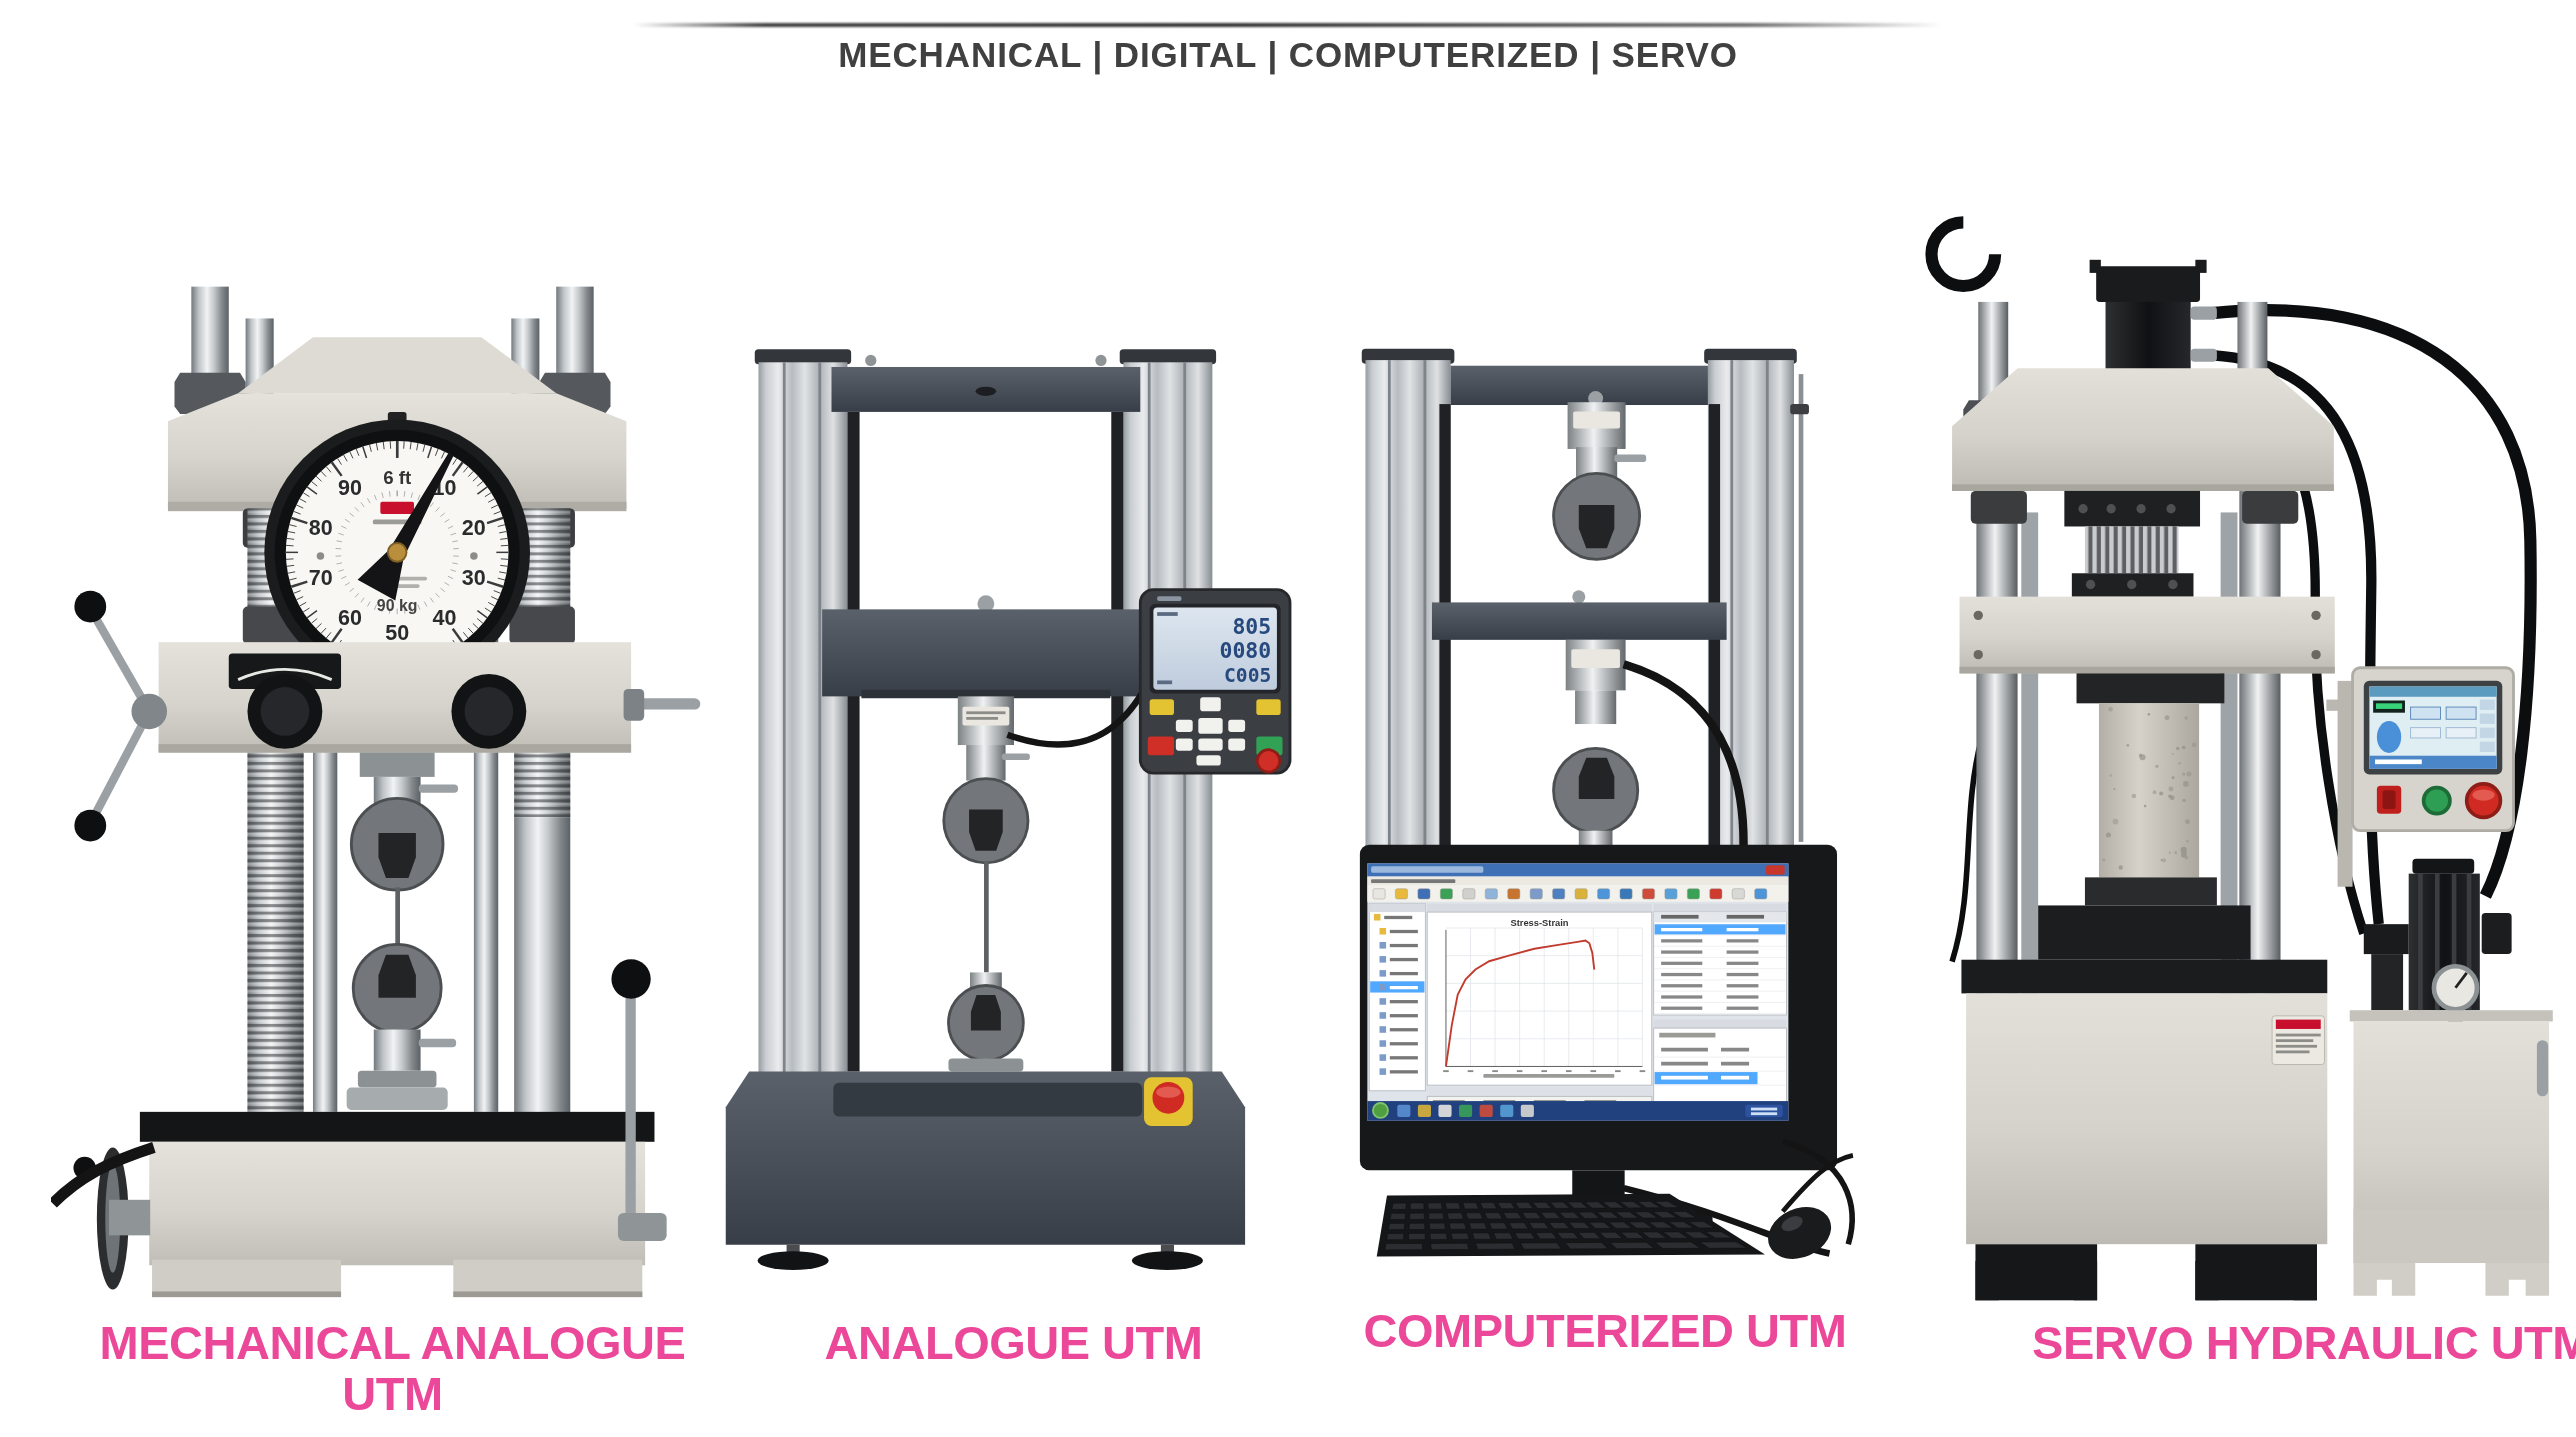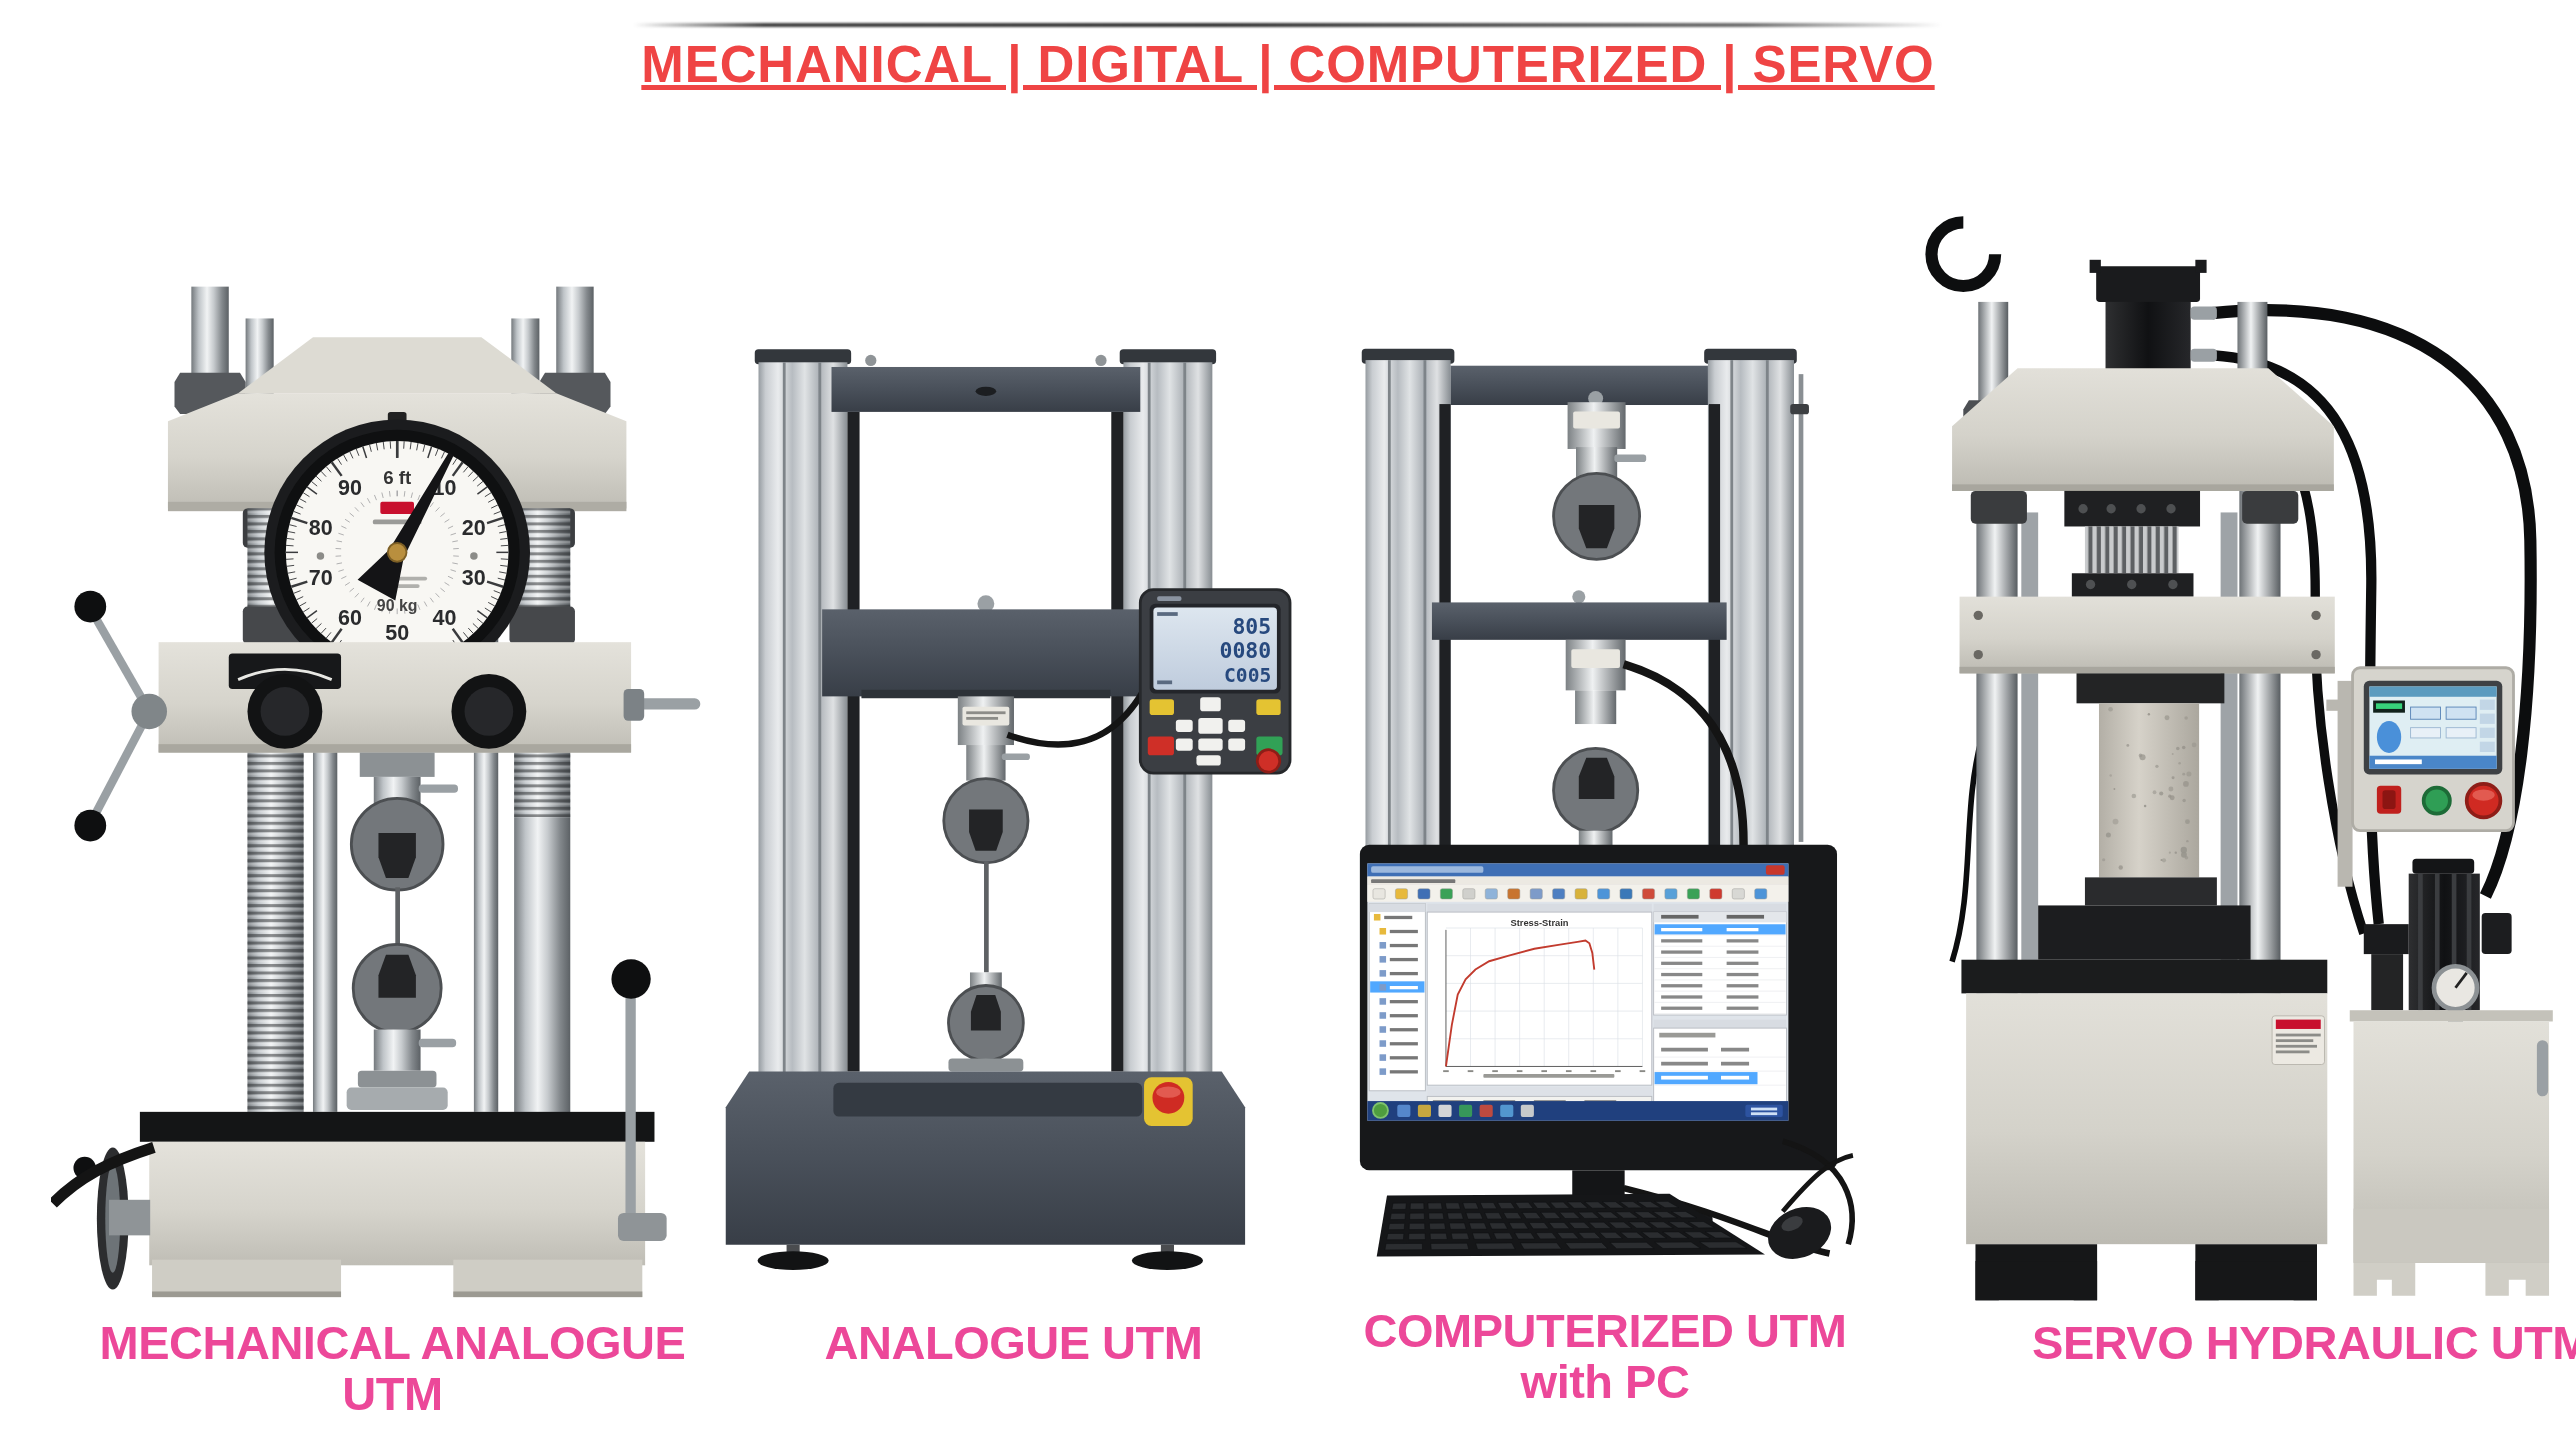--- a/index.html
+++ b/index.html
@@ -2,21 +2,21 @@
 <html style="font-size:15px"><head>
 <meta charset="utf-8">
 <style>
   html,body{margin:0;padding:0;background:#ffffff;}
   .page{position:relative;width:2576px;height:1438px;background:#ffffff;overflow:hidden;
         font-family:"Liberation Sans",sans-serif;color:#101010;}
   .hdr{position:absolute;left:0;top:17px;width:2576px;text-align:center;}
   .hdr-title{font-size:90px;font-weight:700;letter-spacing:-0.9px;color:#121212;line-height:1.0;}
   .hdr-divider{margin:5.6px auto 7.5px auto;width:1310px;height:4.7px;border-radius:2.8px;filter:blur(0.9px);
     background:linear-gradient(to right,rgba(60,60,60,0),rgba(45,45,45,.9) 10%,#343434 45%,rgba(60,60,60,.75) 85%,rgba(60,60,60,0));}
-  .hdr-sub{font-size:51px;font-weight:600;letter-spacing:0.9px;color:#ef4444;text-decoration:underline;}
+  .hdr-sub{font-size:35px;font-weight:600;letter-spacing:0.9px;color:#404040;}
   .machine{position:absolute;}
   .mlabel{position:absolute;text-align:center;font-size:47px;font-weight:700;letter-spacing:-0.5px;color:#ec4899;line-height:1.08;}
   svg text{font-family:"Liberation Sans",sans-serif;}
   .seg{font-family:"DejaVu Sans Mono",monospace;font-weight:700;}
 </style>
 </head>
 <body>
 
 <div class="page">
 
@@ -965,17 +965,16 @@
       <polygon points="459,1122 525,1122 525,1157 500,1157 500,1140 484,1140 484,1157 459,1157" fill="#d0cec6"></polygon>
       <polygon points="600,1122 668,1122 668,1157 643,1157 643,1140 625,1140 625,1157 600,1157" fill="#d0cec6"></polygon>
       <rect x="459" y="1064" width="209" height="58" fill="#cac8c0"></rect>
     </g>
   </svg>
 
   <div class="mlabel" style="left:51px;top:1318px;width:683px">MECHANICAL ANALOGUE UTM</div>
   <div class="mlabel" style="left:721px;top:1318px;width:585px">ANALOGUE UTM</div>
   <div class="mlabel" style="left:1343px;top:1306px;width:524px">
     <div>COMPUTERIZED UTM</div>
-    <div>with PC</div>
   </div>
   <div class="mlabel" style="left:1984px;top:1318px;width:655px">SERVO HYDRAULIC UTM</div>
 </div>
 
 
 </body></html>

